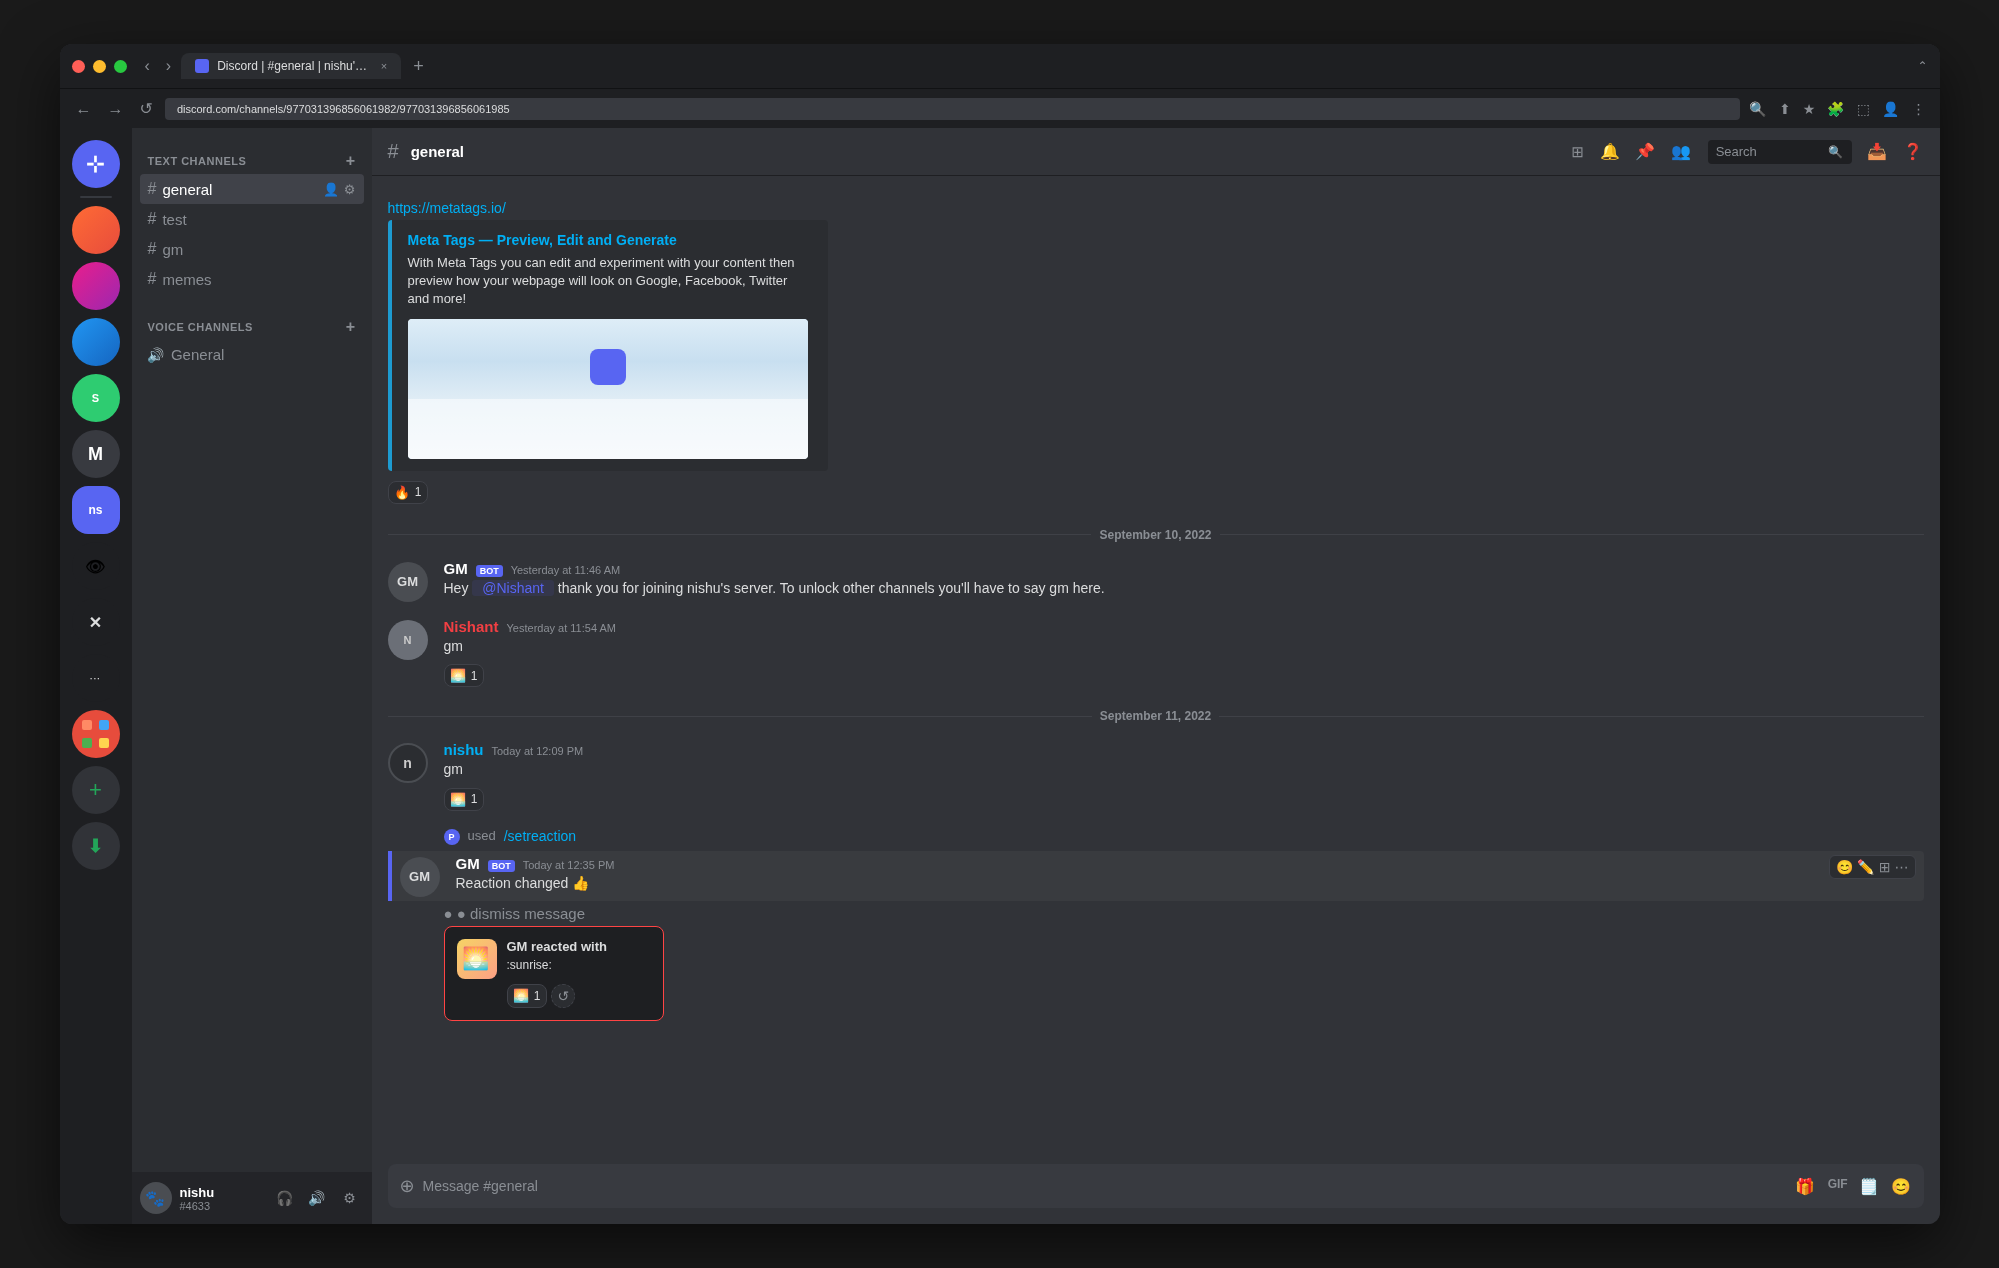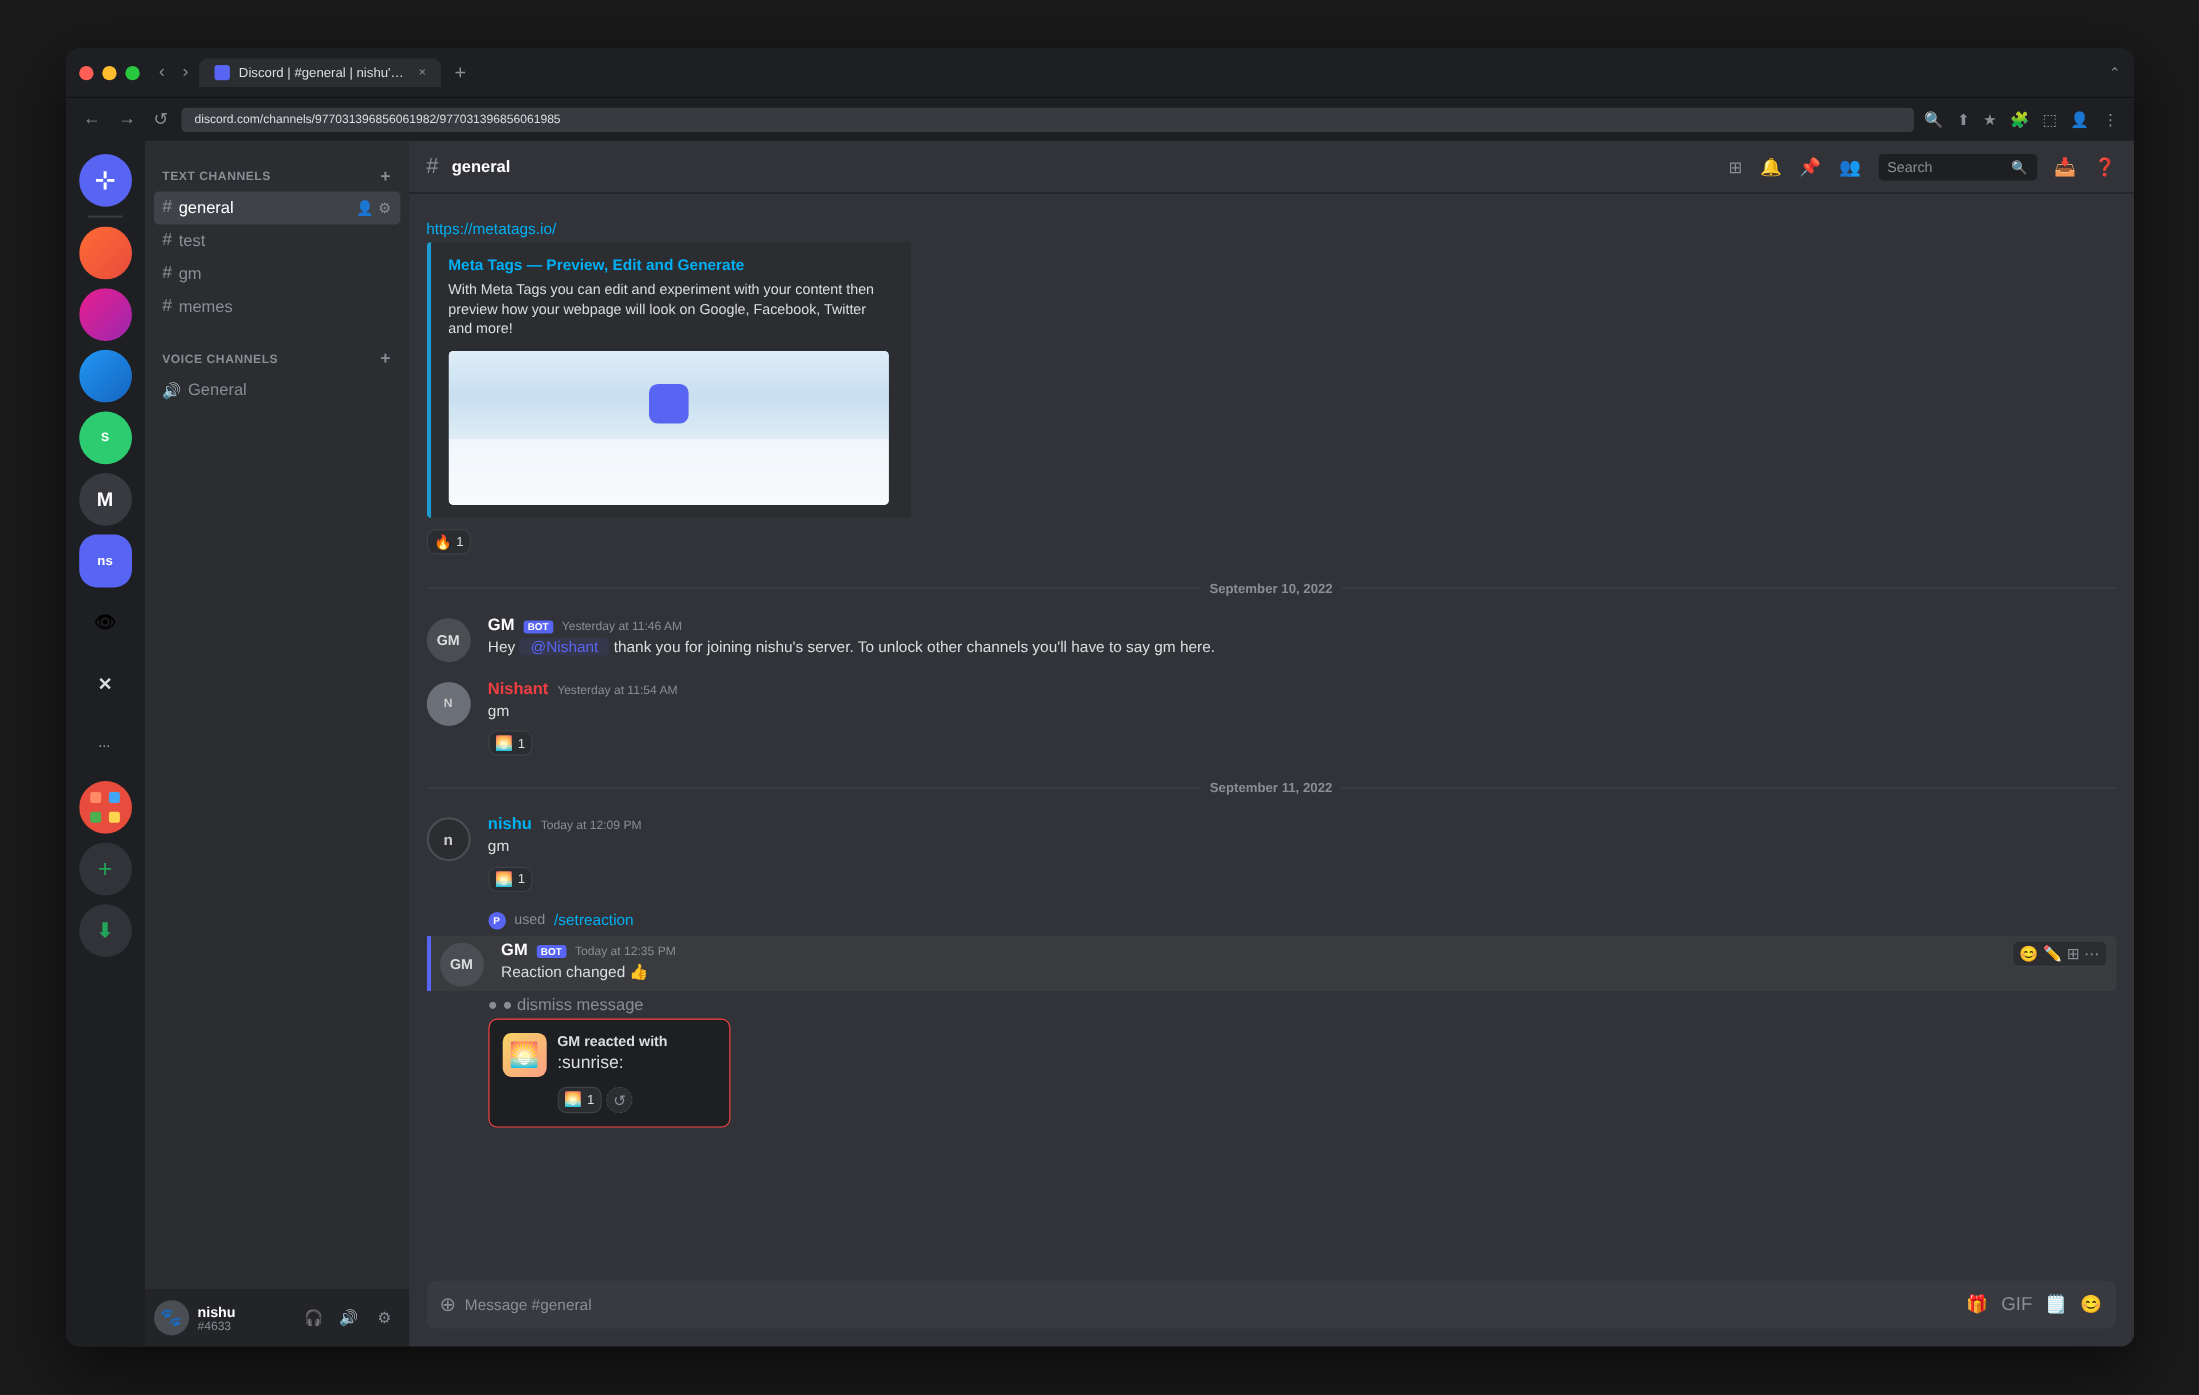--- a/index.html
+++ b/index.html
@@ -552,21 +552,21 @@
       flex: 1;
     }
     .tooltip-title {
       color: #dcddde;
       font-size: 13px;
       font-weight: 600;
       margin-bottom: 4px;
     }
     .tooltip-code {
       color: #dcddde;
-      font-size: 16px;
+      font-size: 12px;
     }
     .tooltip-reactions {
       display: flex;
       gap: 4px;
       margin-top: 8px;
     }
 
     
     .message-input-area {
       padding: 0 16px 16px;
@@ -989,21 +989,21 @@
         </div>
 
       </div>
 
       <div class="message-input-area">
         <div class="message-input-box">
           <span class="input-icon">⊕</span>
           <input class="message-input" type="text" placeholder="Message #general" style="">
           <div class="input-right-icons">
             <span style="font-size:16px;cursor:pointer;">🎁</span>
-            <span style="font-size:17px;cursor:pointer;font-weight:normal;color:#8a8e94;">GIF</span>
+            <span style="font-size:12px;cursor:pointer;font-weight:bold;color:#8a8e94;">GIF</span>
             <span style="font-size:16px;cursor:pointer;">🗒️</span>
             <span style="font-size:16px;cursor:pointer;">😊</span>
           </div>
         </div>
       </div>
     </div>
   </div>
 </div>
 
 </body></html>

